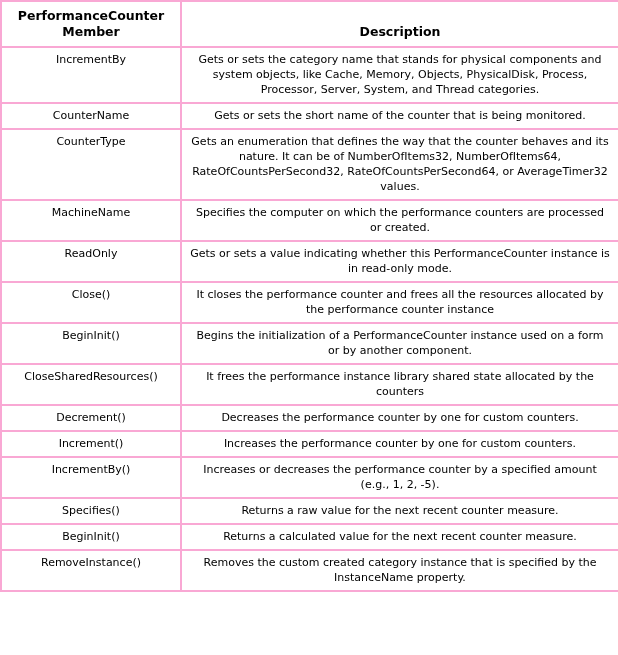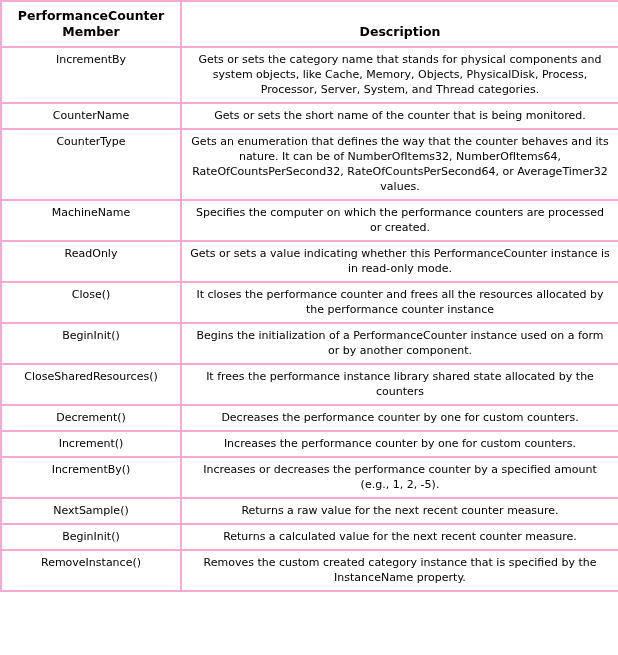--- a/index.html
+++ b/index.html
@@ -96,21 +96,21 @@
       </tr>
       <tr>
         <td class="member-cell">Increment()</td>
         <td class="desc-cell">Increases the performance counter by one for custom counters.</td>
       </tr>
       <tr>
         <td class="member-cell">IncrementBy()</td>
         <td class="desc-cell">Increases or decreases the performance counter by a specified amount  (e.g., 1, 2, -5).</td>
       </tr>
       <tr>
-        <td class="member-cell">NextSample()</td>
+        <td class="member-cell">Specifies()</td>
         <td class="desc-cell">Returns a raw value for the next recent counter measure.</td>
       </tr>
       <tr>
         <td class="member-cell">BeginInit()</td>
         <td class="desc-cell">Returns a calculated value for the next recent counter measure.</td>
       </tr>
       <tr>
         <td class="member-cell">RemoveInstance()</td>
         <td class="desc-cell">Removes the custom created category instance that is specified by the InstanceName property.</td>
       </tr>

